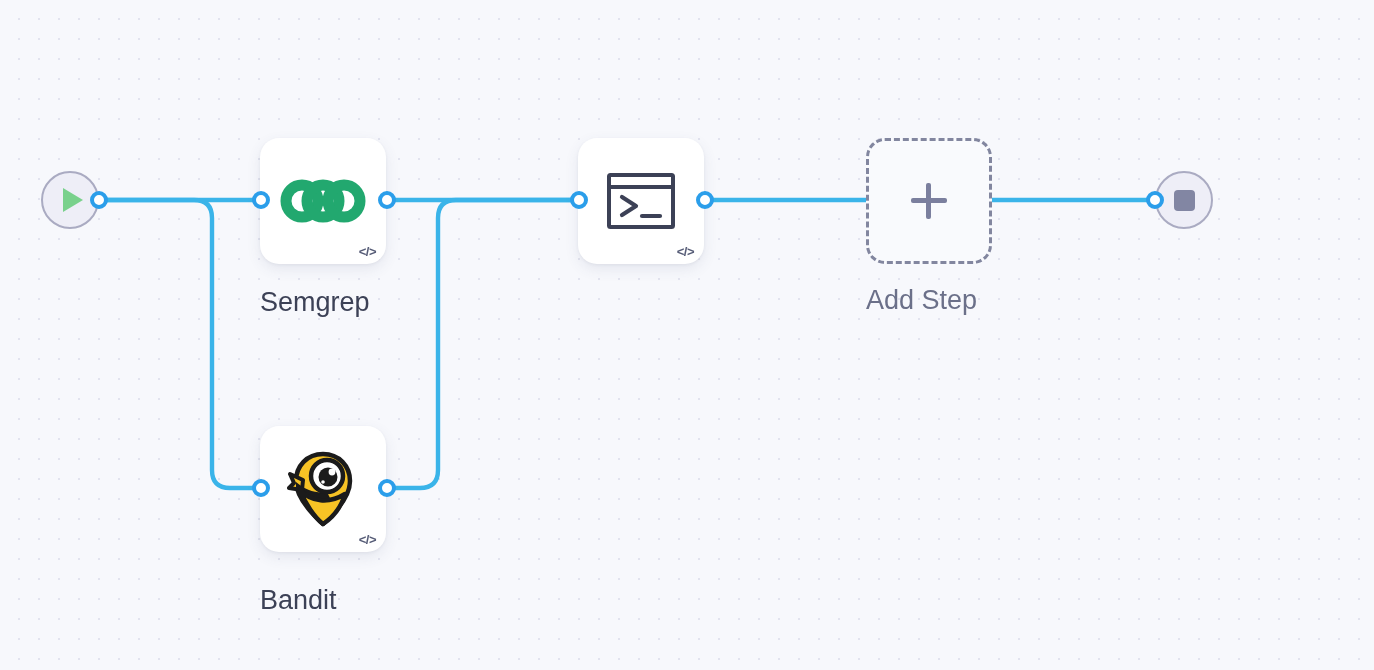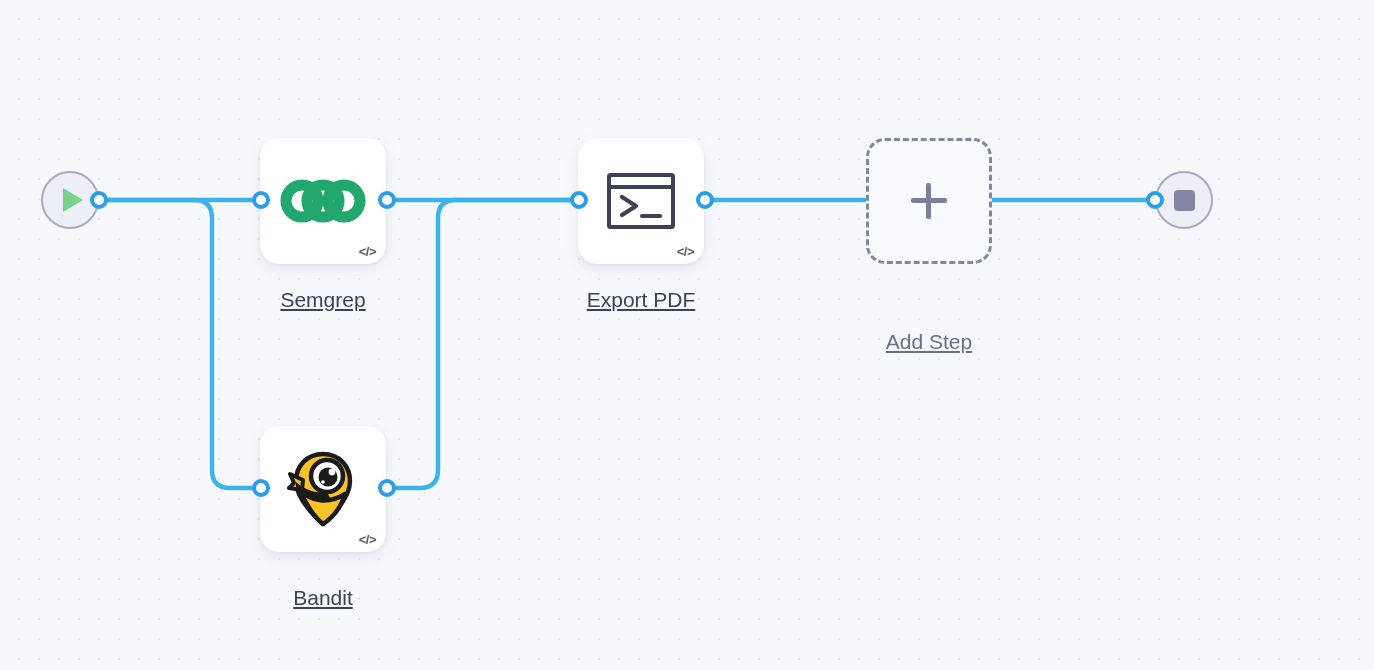--- a/index.html
+++ b/index.html
@@ -122,28 +122,26 @@
   .plus-glyph::before {
     left: 0; top: 15px; width: 36px; height: 5px;
   }
   .plus-glyph::after {
     top: 0; left: 15px; height: 36px; width: 5px;
   }
 
   
   .node-label {
     position: absolute;
-    text-align: center;
-    font-size: 21px;
+    font-size: 27px;
     color: #3c4156;
     white-space: nowrap;
     line-height: 1;
-    text-decoration: underline;
-  }
-  .node-label.muted { color: #6b7089; margin-top: 44px; }
+  }
+  .node-label.muted { color: #6b7089; }
 
   
   .port {
     position: absolute;
     width: 18px;
     height: 18px;
     border-radius: 50%;
     background: #ffffff;
     border: 4.5px solid #2b9eea;
     box-sizing: border-box;
@@ -213,21 +211,20 @@
     <div class="node-inner">
       <svg width="70" height="58" viewBox="0 0 70 58">
         <rect x="3" y="3" width="64" height="52" rx="1.5" fill="#ffffff" stroke="#3c4156" stroke-width="4"></rect>
         <line x1="3" y1="15" x2="67" y2="15" stroke="#3c4156" stroke-width="4"></line>
         <polyline points="16,25 30,34 16,43" fill="none" stroke="#3c4156" stroke-width="4.2" stroke-linecap="round" stroke-linejoin="round"></polyline>
         <line x1="36" y1="44" x2="54" y2="44" stroke="#3c4156" stroke-width="4.2" stroke-linecap="round"></line>
       </svg>
     </div>
     <span class="code-badge">&lt;/&gt;</span>
   </div>
-  <div class="node-label" style="left:548px; top:289px; width:186px;">Export PDF</div>
 
   <div class="node add-step" style="left:866px; top:138px;">
     <div class="plus-glyph"></div>
   </div>
   <div class="node-label muted" style="left:866px; top:287px; width:126px;">Add Step</div>
 
   <div class="terminal" style="left:1155px; top:171px;">
     <div class="stop-glyph"></div>
   </div>
 

